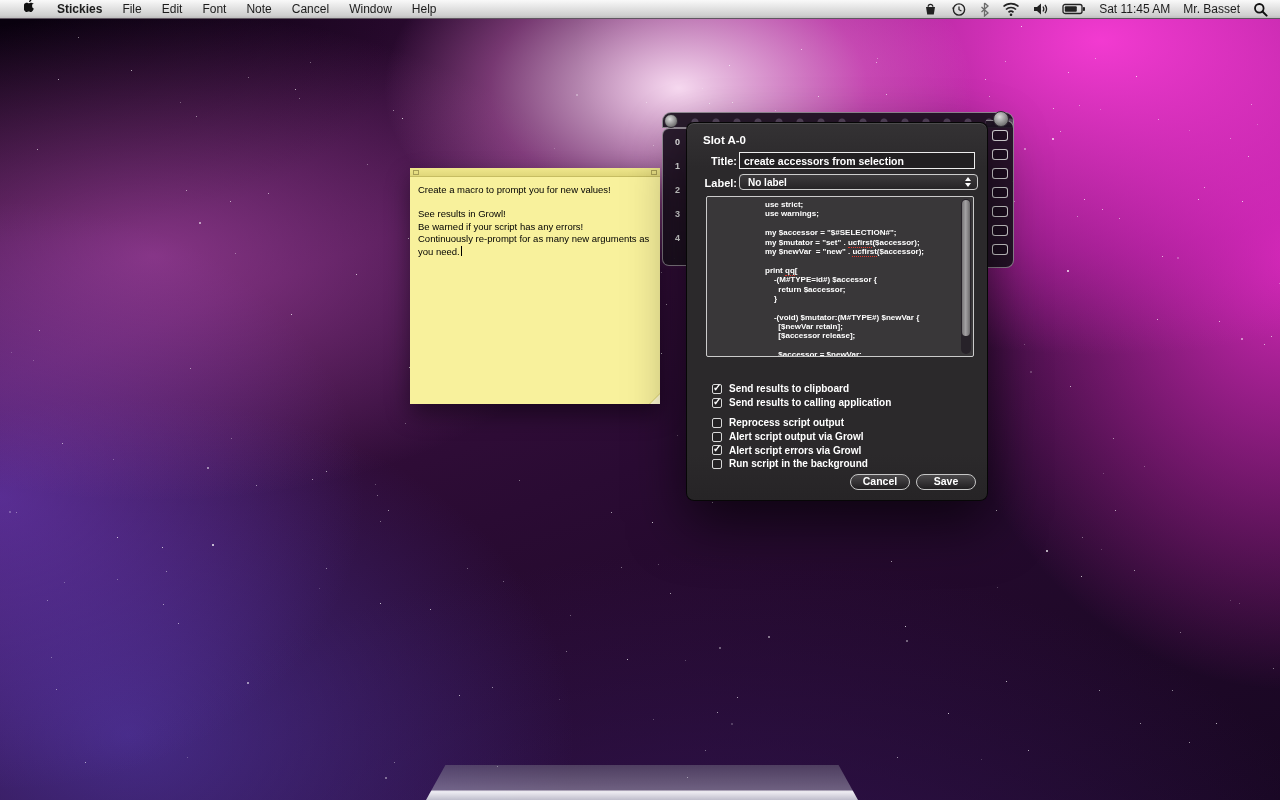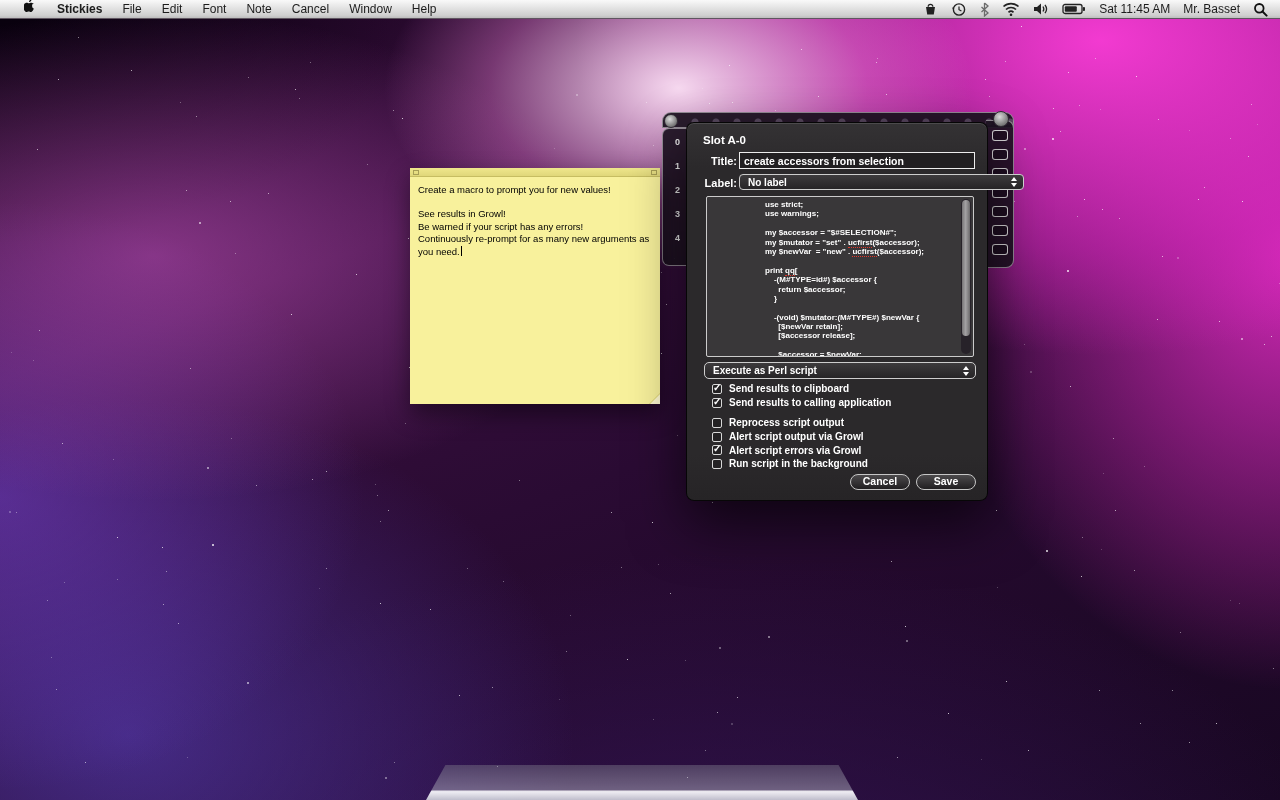--- a/index.html
+++ b/index.html
@@ -74,21 +74,21 @@
     box-shadow:0 22px 55px rgba(0,0,0,.65), inset 0 1px 0 rgba(255,255,255,.12);
     z-index:30; color:#fff; }
   .dlg-title { position:absolute; left:16px; top:11px; font-size:11.5px; font-weight:bold; }
   .fld-label { position:absolute; left:10px; width:40px; text-align:right; font-size:11px; font-weight:bold; }
   #title-input { position:absolute; left:52px; top:29px; width:236px; height:17px;
     background:#211f21; border:1.5px solid #ececec; color:#fff; font-size:10.5px; font-weight:bold;
     font-family:"Liberation Sans",sans-serif; padding:0 4px; outline:none; }
   .popup { position:absolute; background:linear-gradient(#3d3b3d,#262426); border:1px solid #cdcdcd;
     border-radius:4px; font-size:10px; font-weight:bold; color:#fff; display:flex; align-items:center;
     padding-left:8px; }
-  #label-popup { left:52px; top:51px; width:285px; height:16px; }
+  #label-popup { left:52px; top:51px; width:239px; height:16px; }
   #exec-popup { left:17px; top:239px; width:272px; height:17px; border-radius:5px; }
   .steppers { position:absolute; right:6px; top:50%; transform:translateY(-50%); display:flex; flex-direction:column; gap:2px; }
   .steppers .up { width:0; height:0; border-left:3.5px solid transparent; border-right:3.5px solid transparent; border-bottom:4px solid #fff; }
   .steppers .dn { width:0; height:0; border-left:3.5px solid transparent; border-right:3.5px solid transparent; border-top:4px solid #fff; }
 
   #code-box { position:absolute; left:19px; top:73px; width:268px; height:161px;
     background:#393739; border:1px solid #cbcbcb; border-radius:2px; overflow:hidden; }
   #code-content { position:absolute; left:0; top:3px; right:14px; bottom:0; padding-left:58px;
     font-size:8px; font-weight:bold; line-height:9.4px; color:#fff; white-space:pre; }
   .cl { height:9.4px; }
@@ -379,27 +379,20 @@
         </span>
     </div>
 
     <div id="code-box">
       <div id="code-content"><div class="cl">use strict;</div><div class="cl">use warnings;</div><div class="cl">&nbsp;</div><div class="cl">my $accessor = "$#SELECTION#";</div><div class="cl">my $mutator = "set" . <span class="sp">ucfirst</span>($accessor);</div><div class="cl">my $newVar  = "new" . <span class="sp">ucfirst</span>($accessor);</div><div class="cl">&nbsp;</div><div class="cl">print <span class="sp">qq</span>[</div><div class="cl">    -(M#TYPE=id#) $accessor {</div><div class="cl">      return $accessor;</div><div class="cl">    }</div><div class="cl">&nbsp;</div><div class="cl">    -(void) $mutator:(M#TYPE#) $newVar {</div><div class="cl">      [$newVar retain];</div><div class="cl">      [$accessor release];</div><div class="cl">&nbsp;</div><div class="cl">      $accessor = $newVar;</div></div>
       <div id="code-scrollbar">
         <div id="code-thumb"></div>
       </div>
     </div>
 
-    <div class="popup" id="exec-popup">
-      <span>Execute as Perl script</span>
-      <span class="steppers">
-          <span class="up"></span>
-          <span class="dn"></span>
-        </span>
-    </div>
 
     <div class="cbgroup" id="cbg2">
         <div class="cbrow">
           <span class="cbox"></span>
           <span class="cblabel">Reprocess script output</span>
         </div>
         <div class="cbrow">
           <span class="cbox"></span>
           <span class="cblabel">Alert script output via Growl</span>
         </div>

